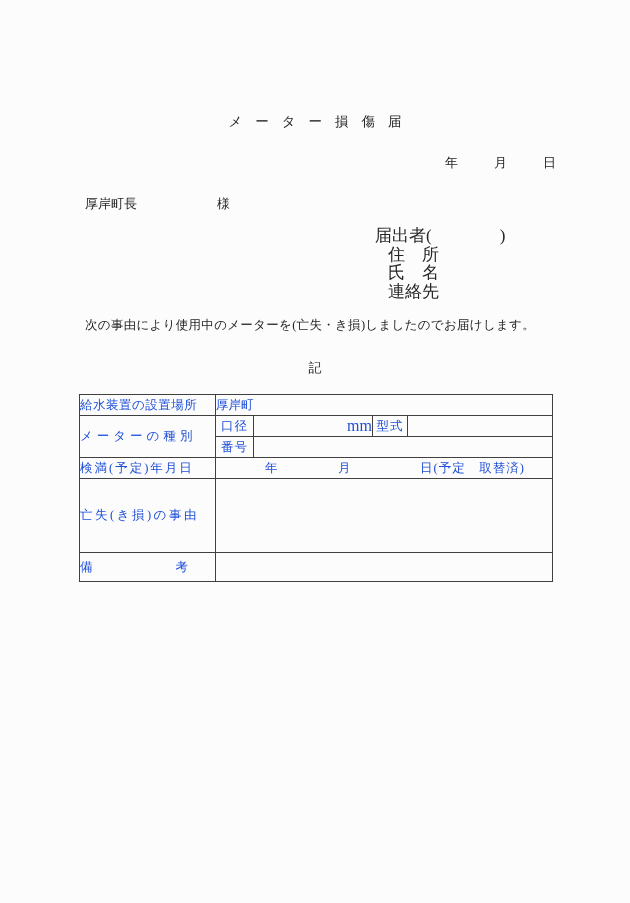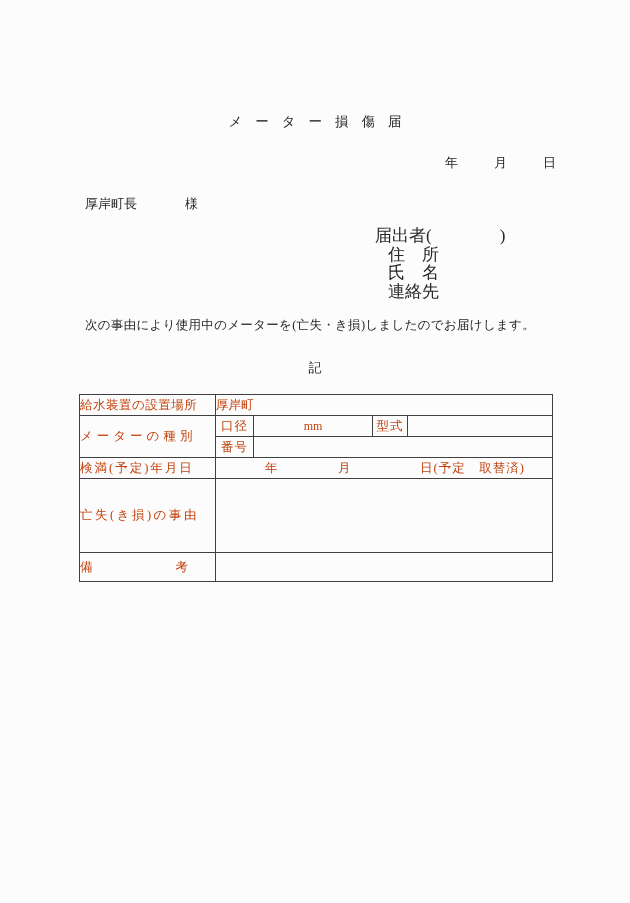--- a/index.html
+++ b/index.html
@@ -41,21 +41,21 @@
     top: 154px;
     display: flex;
     gap: 36px;
     font-size: 13px;
   }
   .addressee-line {
     position: absolute;
     left: 85px;
     top: 195px;
     display: flex;
-    gap: 48px;
+    gap: 80px;
     font-size: 13px;
   }
   .notifier-block {
     position: absolute;
     left: 375px;
     top: 227px;
     font-size: 17px;
     line-height: 18.5px;
   }
   .notifier-block .indent {
@@ -78,21 +78,21 @@
     font-size: 13px;
   }
   table.form-table {
     position: absolute;
     left: 79px;
     top: 394px;
     width: 473px;
     border-collapse: collapse;
     table-layout: fixed;
     font-size: 12.5px;
-    color: #c2410c;
+    color: #1d4ed8;
   }
   table.form-table td {
     border: 1px solid #404040;
     padding: 0;
     vertical-align: middle;
     box-sizing: border-box;
     overflow: hidden;
     white-space: nowrap;
   }
   tr.r1 td { height: 21px; }
@@ -106,23 +106,23 @@
   td.label-loc span   { letter-spacing: 0.5px; }
   td.label-meter span { letter-spacing: 4px; }
   td.label-insp span  { letter-spacing: 2px; }
   td.label-reason span{ letter-spacing: 2.5px; }
 
   td.sub-label {
     text-align: center;
     letter-spacing: 1px;
   }
   td.unit-cell {
-    text-align: center;
+    text-align: right;
     padding-right: 8px;
-    font-size: 12px;
+    font-size: 16px;
   }
   td.value-cell { padding-left: 17px; }
 
   td.inspection-value { position: relative; }
   td.inspection-value .ins-year,
   td.inspection-value .ins-month,
   td.inspection-value .ins-day {
     position: absolute;
     top: 50%;
     transform: translateY(-50%);

